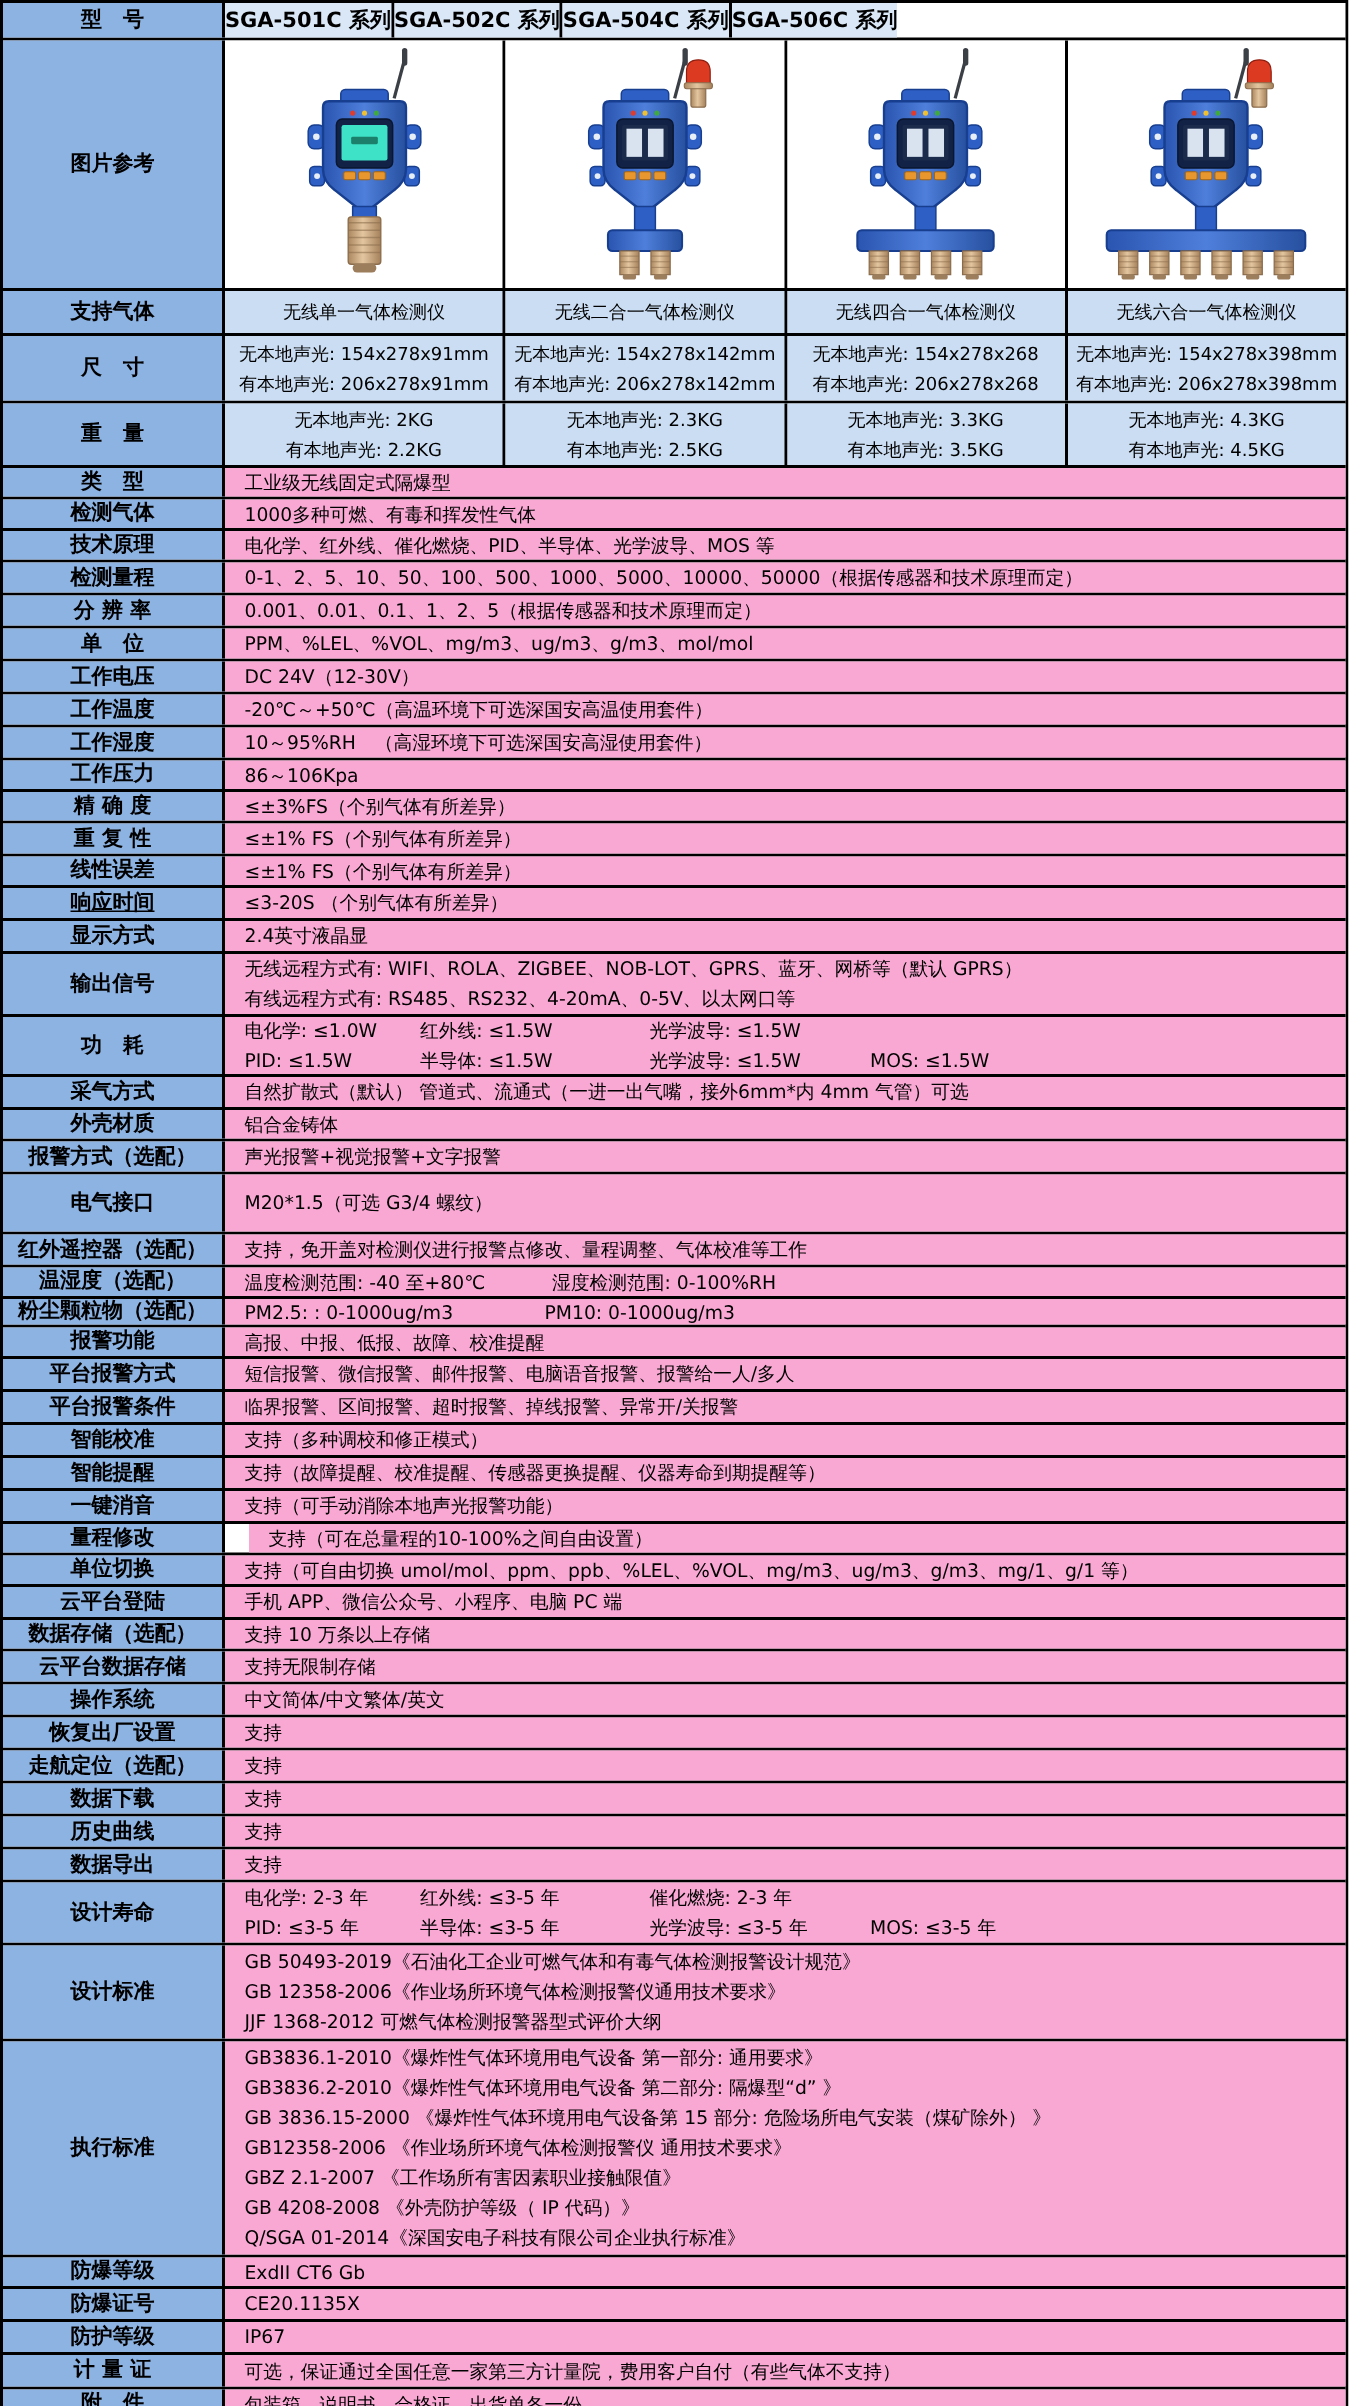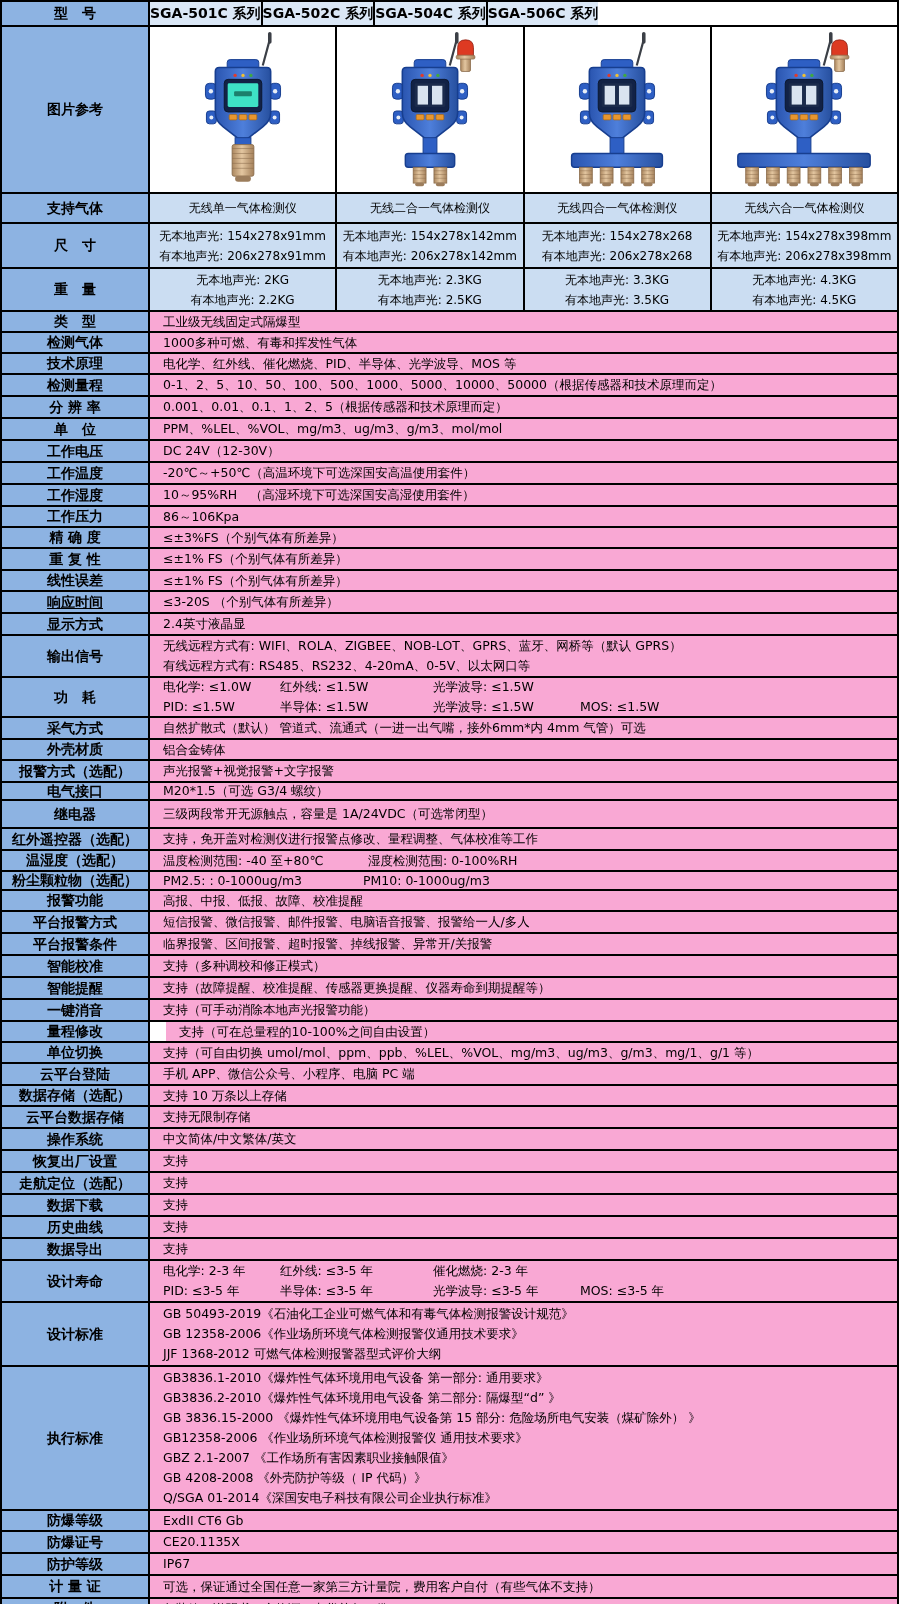--- a/index.html
+++ b/index.html
@@ -436,30 +436,24 @@
       <div class="cell val">
         <div class="line"><span class="seg">铝合金铸体</span></div>
       </div>
     </div>
     <div class="row" style="height: 22px;">
       <div class="cell lbl">报警方式（选配）</div>
       <div class="cell val">
         <div class="line"><span class="seg">声光报警+视觉报警+文字报警</span></div>
       </div>
     </div>
-    <div class="row" style="height: 18px;">
+    <div class="row" style="height: 40px;">
       <div class="cell lbl">电气接口</div>
       <div class="cell val">
         <div class="line"><span class="seg">M20*1.5（可选 G3/4 螺纹）</span></div>
-      </div>
-    </div>
-    <div class="row" style="height: 28px;">
-      <div class="cell lbl">继电器</div>
-      <div class="cell val">
-        <div class="line"><span class="seg">三级两段常开无源触点，容量是 1A/24VDC（可选常闭型）</span></div>
       </div>
     </div>
     <div class="row" style="height: 22px;">
       <div class="cell lbl">红外遥控器（选配）</div>
       <div class="cell val">
         <div class="line"><span class="seg">支持，免开盖对检测仪进行报警点修改、量程调整、气体校准等工作</span></div>
       </div>
     </div>
     <div class="row" style="height: 21px;">
       <div class="cell lbl">温湿度（选配）</div>

